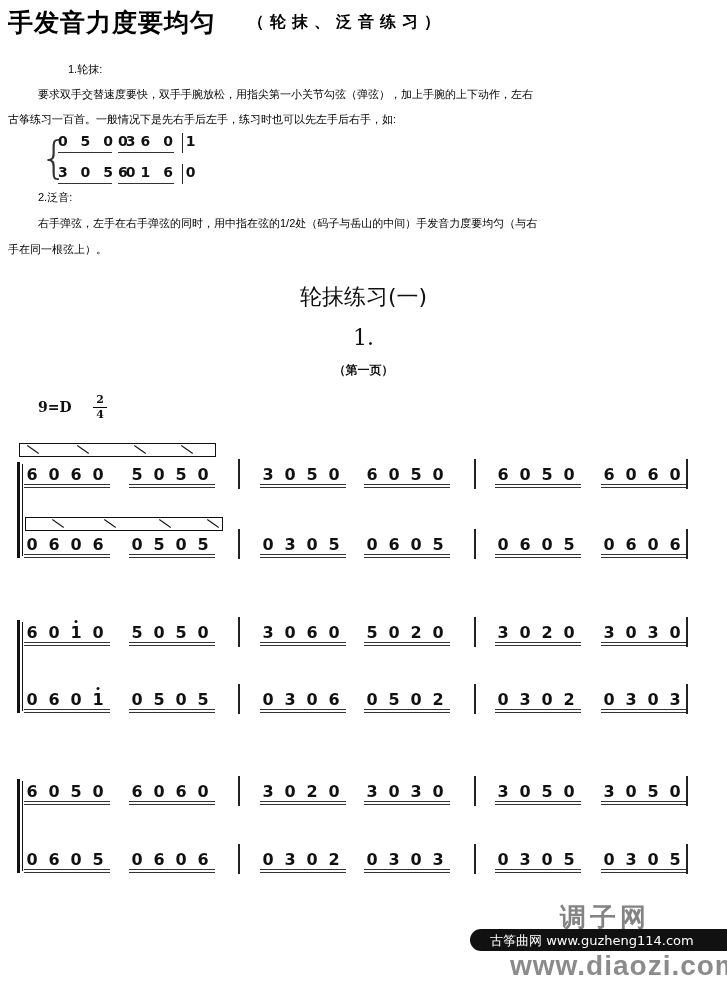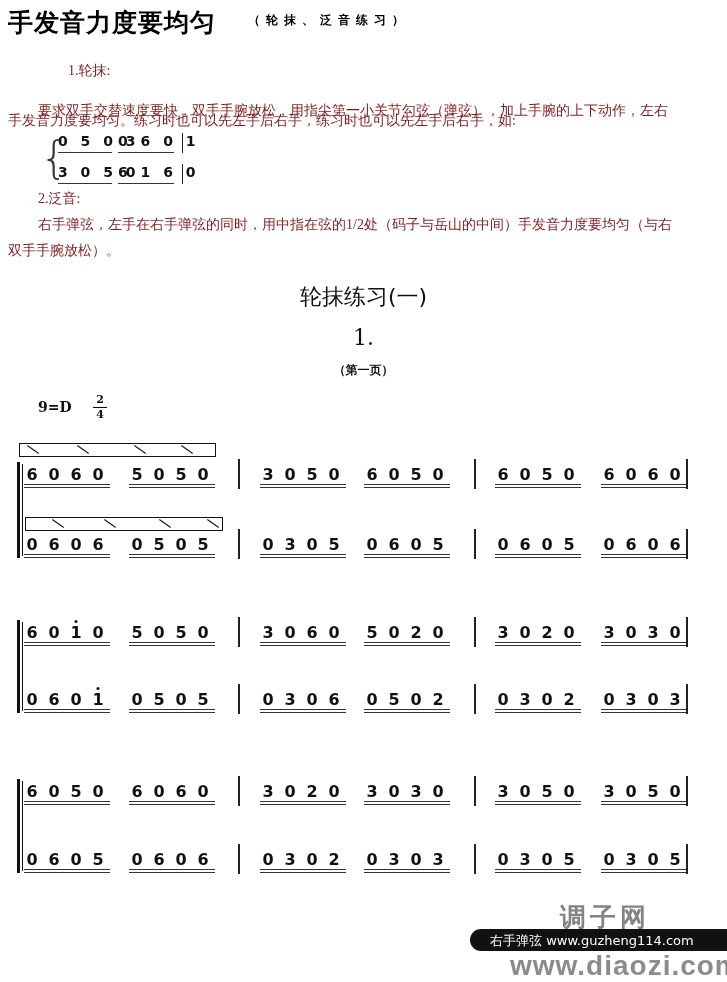--- a/index.html
+++ b/index.html
@@ -1,20 +1,20 @@
 <!DOCTYPE html>
 <html><head>
   <meta charset="utf-8">
   <style>
     html, body { margin: 0; padding: 0; background: #ffffff; }
     body { width: 727px; height: 982px; position: relative; overflow: hidden; color: #111; font-family: "DejaVu Sans", sans-serif; }
     .abs { position: absolute; }
     .title-main { left: 8px; top: 6px; font-size: 25px; font-weight: bold; letter-spacing: 1px; color: #000; font-family: "DejaVu Sans", sans-serif; }
-    .title-sub { left: 248px; top: 12px; font-size: 12px; font-weight: bold; letter-spacing: 6px; color: #000; }
-    .para { font-size: 14px; color: #7f1d1d; font-family: Liberation Serif, serif; white-space: nowrap; }
+    .title-sub { left: 248px; top: 12px; font-size: 16px; font-weight: bold; letter-spacing: 6px; color: #000; }
+    .para { font-size: 11px; color: #000000; font-family: Liberation Sans, sans-serif; white-space: nowrap; }
     .ex { font-family: "DejaVu Sans", sans-serif; font-weight: bold; font-size: 14px; letter-spacing: 4px; }
     .ex-brace { left: 40px; top: 136px; font-size: 44px; line-height: 44px; color: #333; font-weight: 100; }
     .ex-bar { width: 1px; height: 20px; background: #222; }
     .ul { position: absolute; height: 0; border-bottom: 1px solid #333; }
     .ul2 { position: absolute; height: 2px; border-top: 1px solid #333; border-bottom: 1px solid #333; }
     .piece-title { left: 0; width: 727px; text-align: center; top: 282px; font-size: 22px; color: #111; font-family: "DejaVu Sans", sans-serif; }
     .piece-no { left: 0; width: 727px; text-align: center; top: 325px; font-size: 22px; font-family: "DejaVu Serif", serif; }
     .page-no { left: 0; width: 727px; text-align: center; top: 362px; font-size: 12px; font-weight: bold; font-family: "DejaVu Serif", serif; }
     .key { left: 38px; top: 399px; font-size: 14px; font-weight: bold; font-family: "DejaVu Serif", serif; }
     .timesig { left: 93px; top: 394px; width: 14px; text-align: center; font-size: 11px; font-weight: bold; line-height: 12px; font-family: "DejaVu Serif", serif; }
@@ -31,40 +31,40 @@
     .wm-big { left: 560px; top: 900px; font-size: 26px; font-weight: bold; color: rgba(90,90,90,0.75); letter-spacing: 4px; }
     .wm-url { left: 510px; top: 950px; font-size: 28px; font-weight: bold; color: rgba(110,110,110,0.8); font-family: Liberation Sans, sans-serif; letter-spacing: 1px; }
   </style>
 </head>
 <body>
 
 <div class="abs title-main">手发音力度要均匀</div>
 <div class="abs title-sub">（轮抹、泛音练习）</div>
 
 <div class="abs para" style="left:68px;top:62px;">1.轮抹:</div>
-<div class="abs para" style="left:38px;top:87px;margin-top:15px;">要求双手交替速度要快，双手手腕放松，用指尖第一小关节勾弦（弹弦），加上手腕的上下动作，左右</div>
-<div class="abs para" style="left:8px;top:112px;">手发音力度要均匀。练习时也可以先左手后右手，练习时也可以先左手后右手，如:</div>
+<div class="abs para" style="left:38px;top:87px;">要求双手交替速度要快，双手手腕放松，用指尖第一小关节勾弦（弹弦），加上手腕的上下动作，左右</div>
+<div class="abs para" style="left:8px;top:112px;">古筝练习一百首。一般情况下是先右手后左手，练习时也可以先左手后右手，如:</div>
 
 <div>
   <div class="abs ex-brace">{</div>
   <div class="abs ex" style="left:58px;top:133px;">0 5 0 3</div>
   <div class="abs ex" style="left:118px;top:133px;">0 6 0 1</div>
   <div class="abs ex-bar" style="left:182px;top:133px;"></div>
   <div class="ul" style="left:58px;top:152px;width:54px;"></div>
   <div class="ul" style="left:118px;top:152px;width:56px;"></div>
   <div class="abs ex" style="left:58px;top:164px;">3 0 5 0</div>
   <div class="abs ex" style="left:118px;top:164px;">6 1 6 0</div>
   <div class="abs ex-bar" style="left:182px;top:164px;"></div>
   <div class="ul" style="left:58px;top:183px;width:54px;"></div>
   <div class="ul" style="left:118px;top:183px;width:56px;"></div>
 </div>
 
 <div class="abs para" style="left:38px;top:190px;">2.泛音:</div>
 <div class="abs para" style="left:38px;top:216px;">右手弹弦，左手在右手弹弦的同时，用中指在弦的1/2处（码子与岳山的中间）手发音力度要均匀（与右</div>
-<div class="abs para" style="left:8px;top:242px;">双手手腕放松）。</div>
+<div class="abs para" style="left:8px;top:242px;">手在同一根弦上）。</div>
 
 <div class="abs piece-title">轮抹练习(一)</div>
 <div class="abs piece-no">1.</div>
 <div class="abs page-no">（第一页）</div>
 <div class="abs key">9=D</div>
 <div class="abs timesig">
   <div>2</div>
   <div class="line"></div>
   <div>4</div>
 </div>
@@ -284,14 +284,14 @@
     <div class="note" style="left:643px;top:850px;">0</div>
     <div class="note" style="left:665px;top:850px;">5</div>
     <div class="ul2" style="left:601px;top:869px;width:86px;"></div>
     <div class="barline" style="left:238px;top:844px;height:30px;"></div>
     <div class="barline" style="left:474px;top:844px;height:30px;"></div>
     <div class="barline" style="left:686px;top:844px;height:30px;"></div>
   </div>
 
 <div class="abs wm-big">调子网</div>
 <div class="abs wm-band"></div>
-<div class="abs wm-band-text">右手弹弦 www.guzheng114.com</div>
+<div class="abs wm-band-text">古筝曲网 www.guzheng114.com</div>
 <div class="abs wm-url">www.diaozi.com</div>
 
 </body></html>

